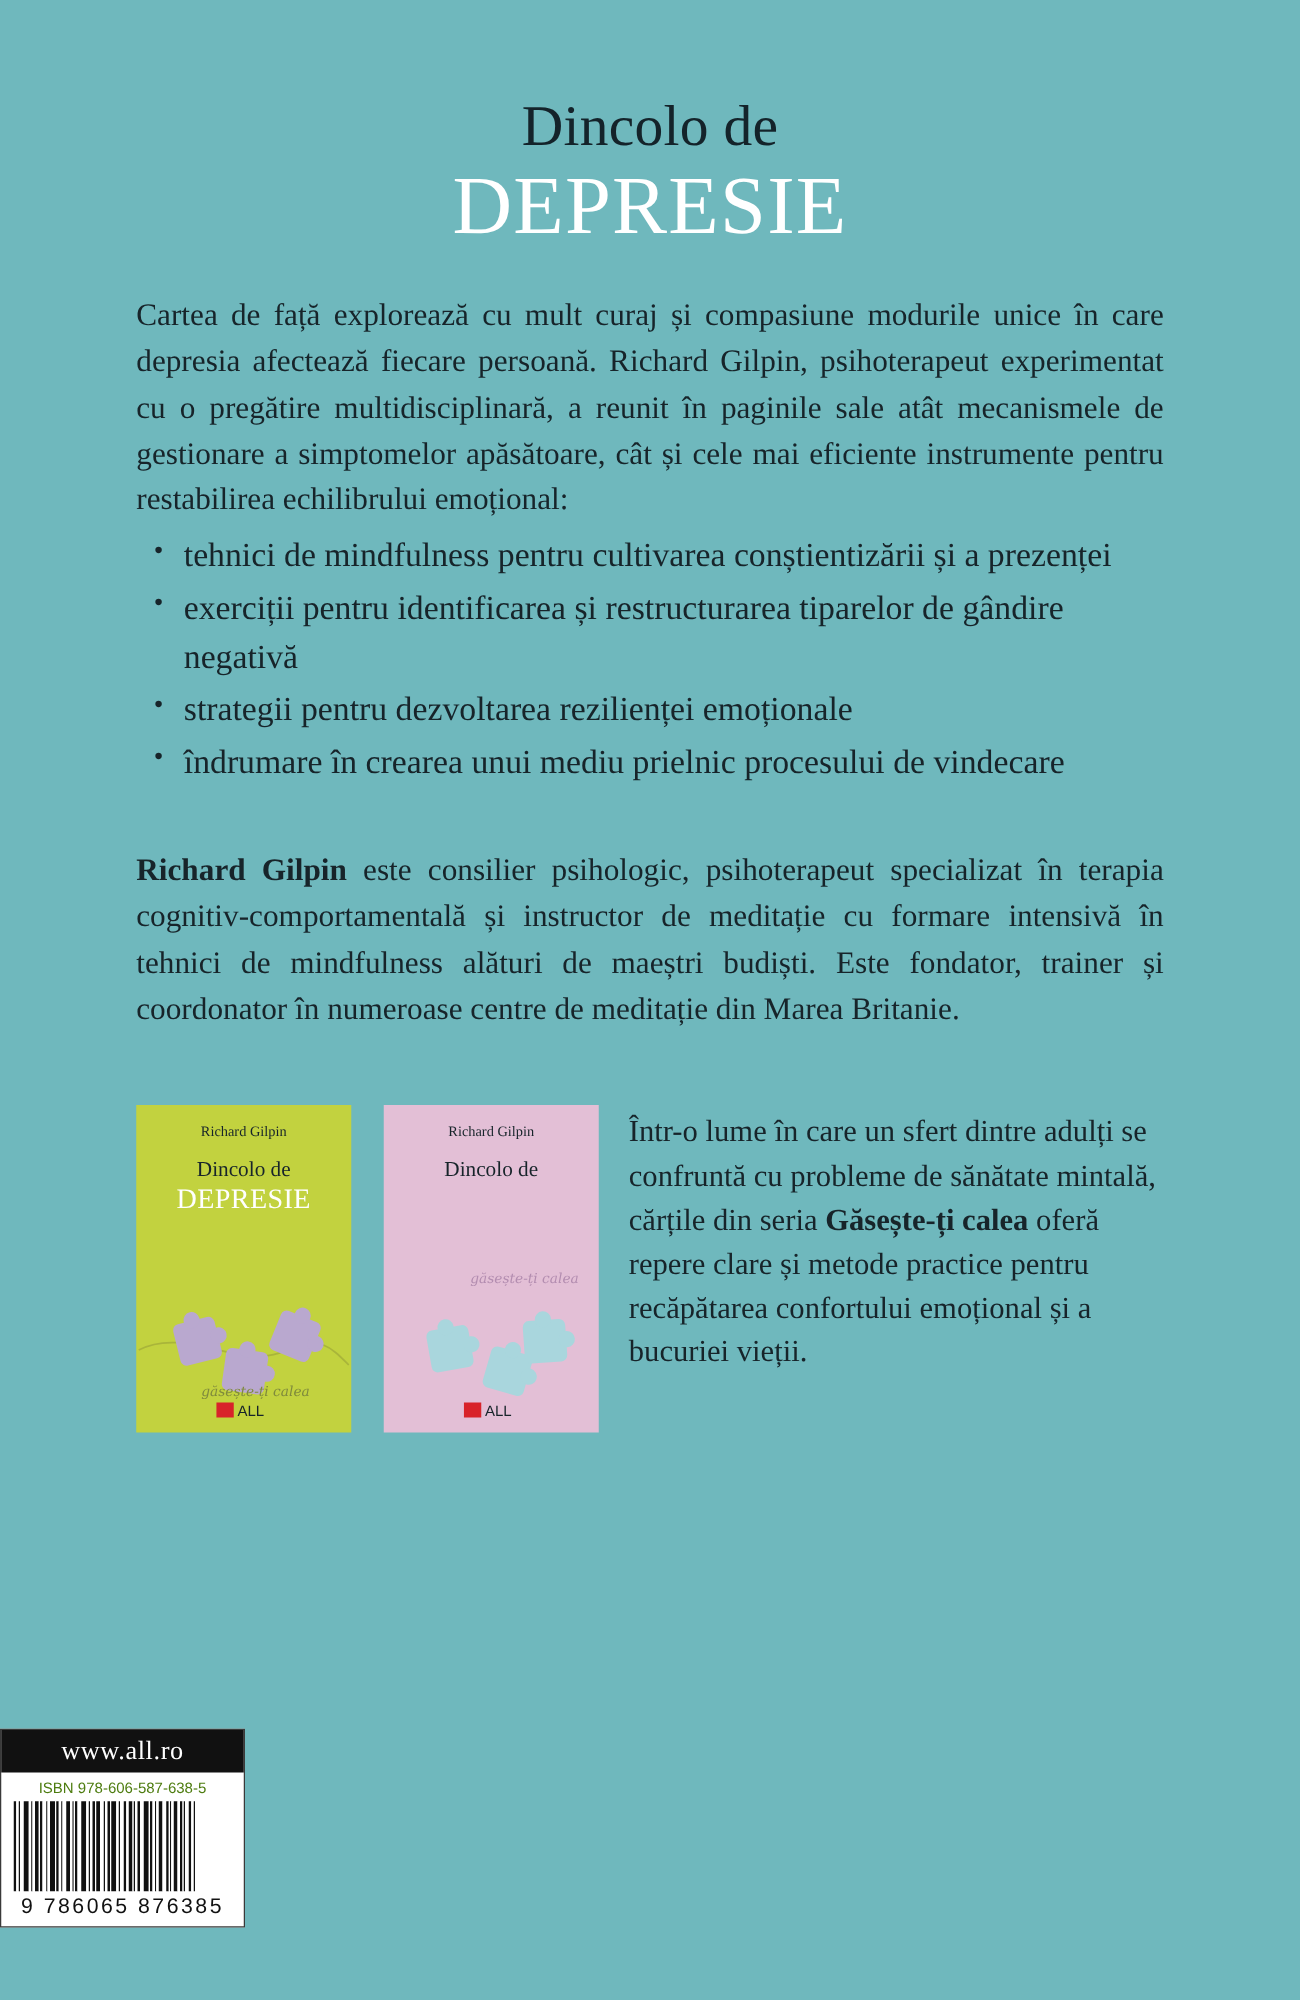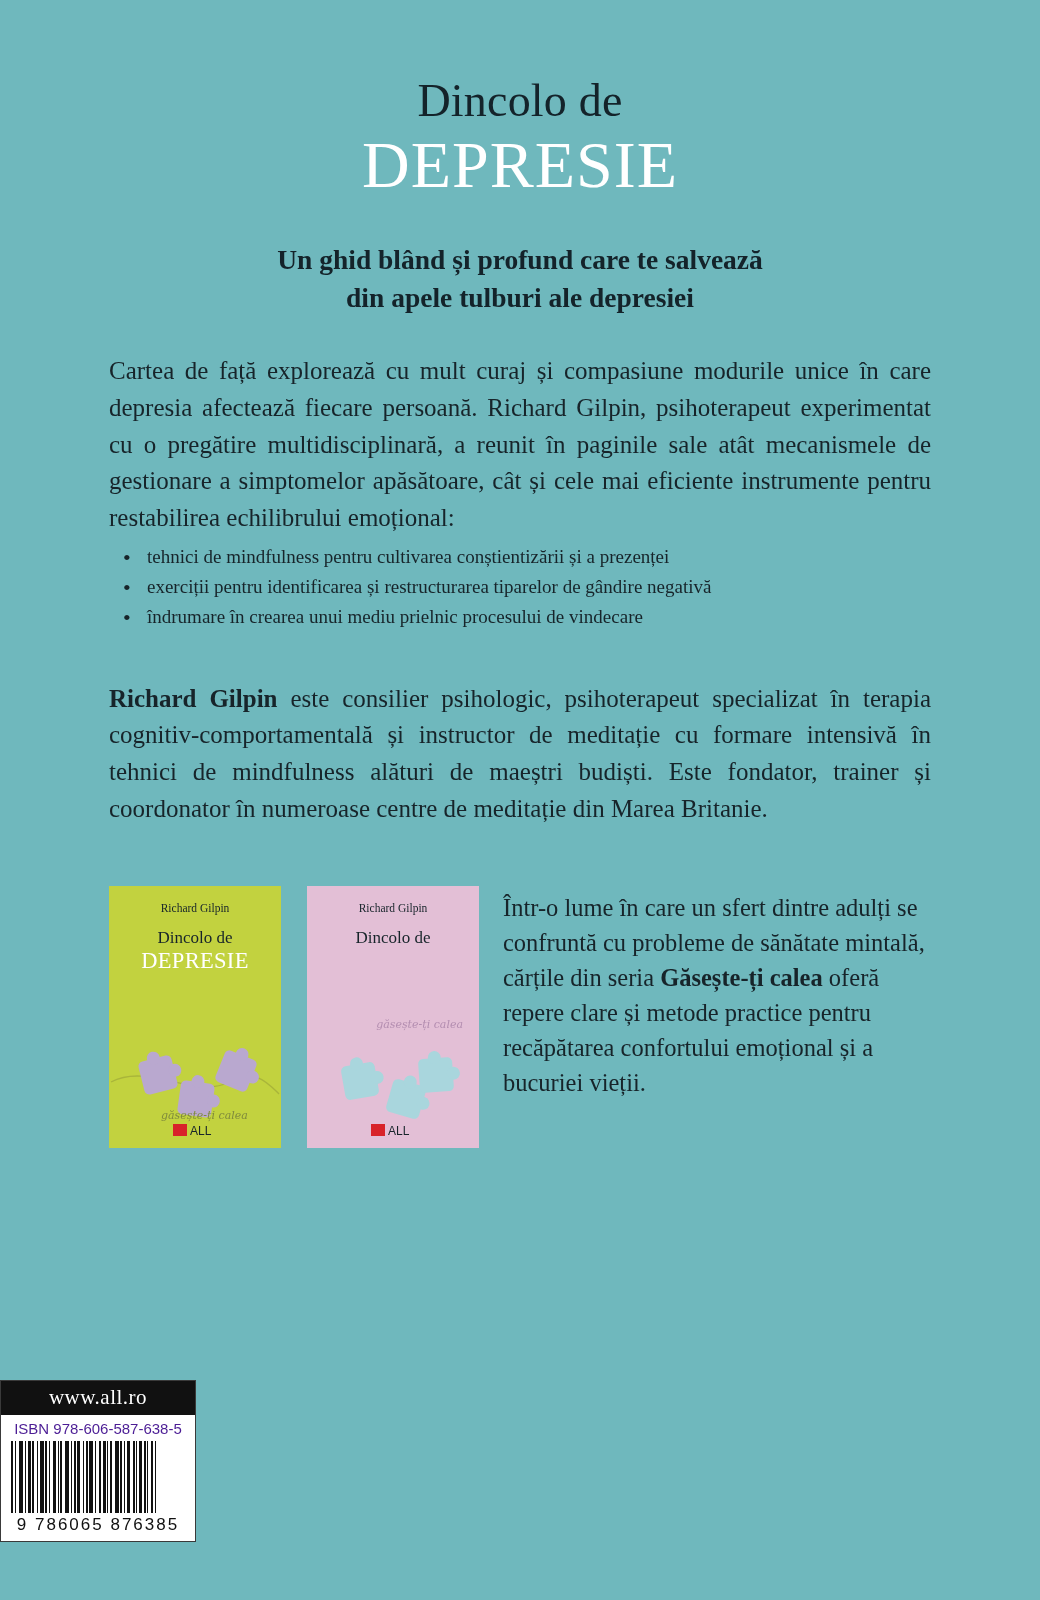--- a/index.html
+++ b/index.html
@@ -57,21 +57,21 @@
     line-height: 1.47;
     text-align: justify;
     margin-top: 36px;
   }
   ul.bullets {
     list-style: none;
     margin: 6px 0 0 0;
     padding: 0;
   }
   ul.bullets li {
-    font-size: 19px;
+    font-size: 27px;
     line-height: 1.47;
     padding-left: 38px;
     position: relative;
     margin-top: 2px;
   }
   ul.bullets li::before {
     content: "\2022";
     position: absolute;
     left: 14px;
     top: -1px;
@@ -215,23 +215,23 @@
   .site {
     background: #111;
     color: #fff;
     text-align: center;
     font-size: 21px;
     padding: 4px 0 5px;
     letter-spacing: 0.5px;
   }
   .isbn-txt {
     text-align: center;
-    font-size: 15px;
+    font-size: 12px;
     padding: 5px 0 4px;
-    color: #4c1d95;
+    color: #4d7c0f;
     font-family: "Liberation Sans", sans-serif;
   }
   .bars {
     height: 72px;
     margin: 0 10px;
     display: flex;
     align-items: stretch;
     gap: 0;
   }
   .bars span {
@@ -250,32 +250,29 @@
 </head>
 <body>
 
 <div class="page">
 
   <div class="title-wrap">
     <div class="title-line1">Dincolo de</div>
     <div class="title-line2">DEPRESIE</div>
   </div>
 
-  <div class="subtitle">
-    <div>Un ghid blând și profund care te salvează</div>
-    <div>din apele tulburi ale depresiei</div>
-  </div>
 
   <div class="content">
 
     <div class="para">Cartea de față explorează cu mult curaj și compasiune modurile unice în care depresia afectează fiecare persoană. Richard Gilpin, psihoterapeut experimentat cu o pregătire multidisciplinară, a reunit în paginile sale atât mecanismele de gestionare a simptomelor apăsătoare, cât și cele mai eficiente instrumente pentru restabilirea echilibrului emoțional:</div>
 
     <ul class="bullets">
       <li>tehnici de mindfulness pentru cultivarea conștientizării și a prezenței</li>
       <li>exerciții pentru identificarea și restructurarea tiparelor de gândire negativă</li>
+      <li>strategii pentru dezvoltarea rezilienței emoționale</li>
       <li>îndrumare în crearea unui mediu prielnic procesului de vindecare</li>
     </ul>
 
     <div class="bio"><b>Richard Gilpin</b><span> este consilier psihologic, psihoterapeut specializat în terapia cognitiv-comportamentală și instructor de meditație cu formare intensivă în tehnici de mindfulness alături de maeștri budiști. Este fondator, trainer și coordonator în numeroase centre de meditație din Marea Britanie.</span></div>
 
   </div>
 
   <div class="lower">
 
     <div class="mini-covers">

